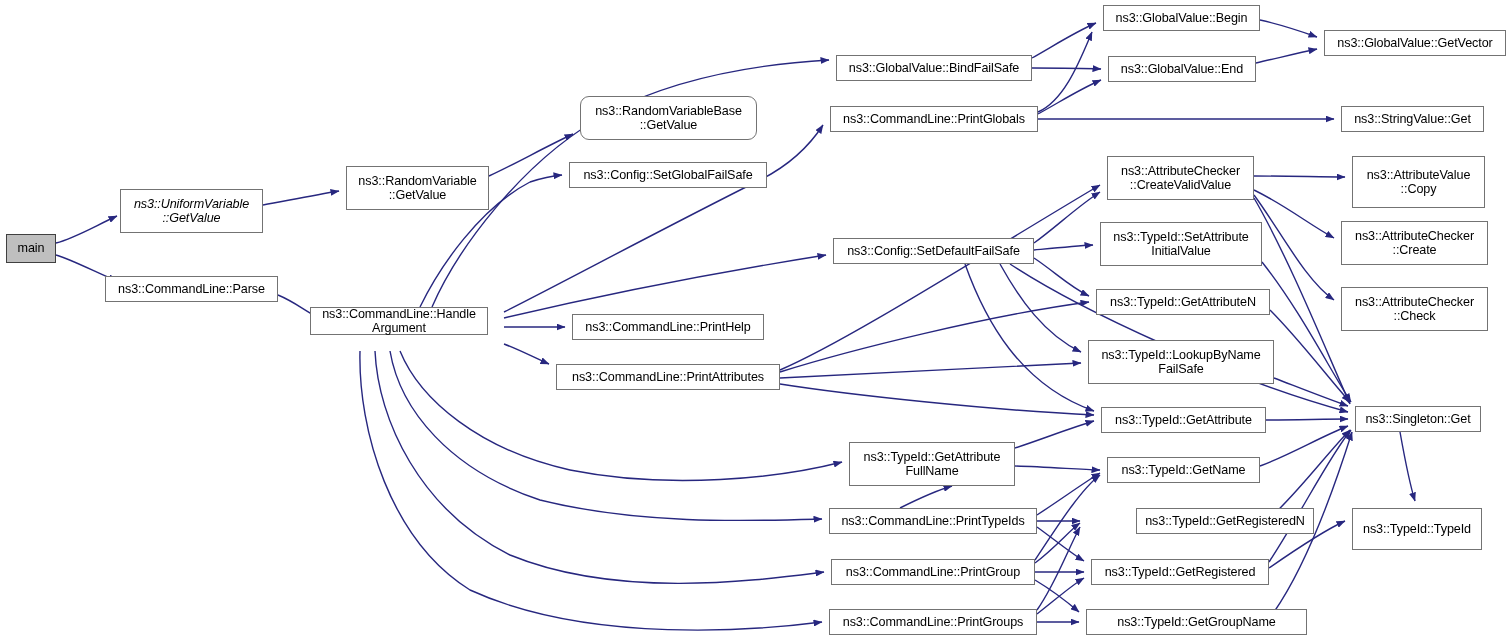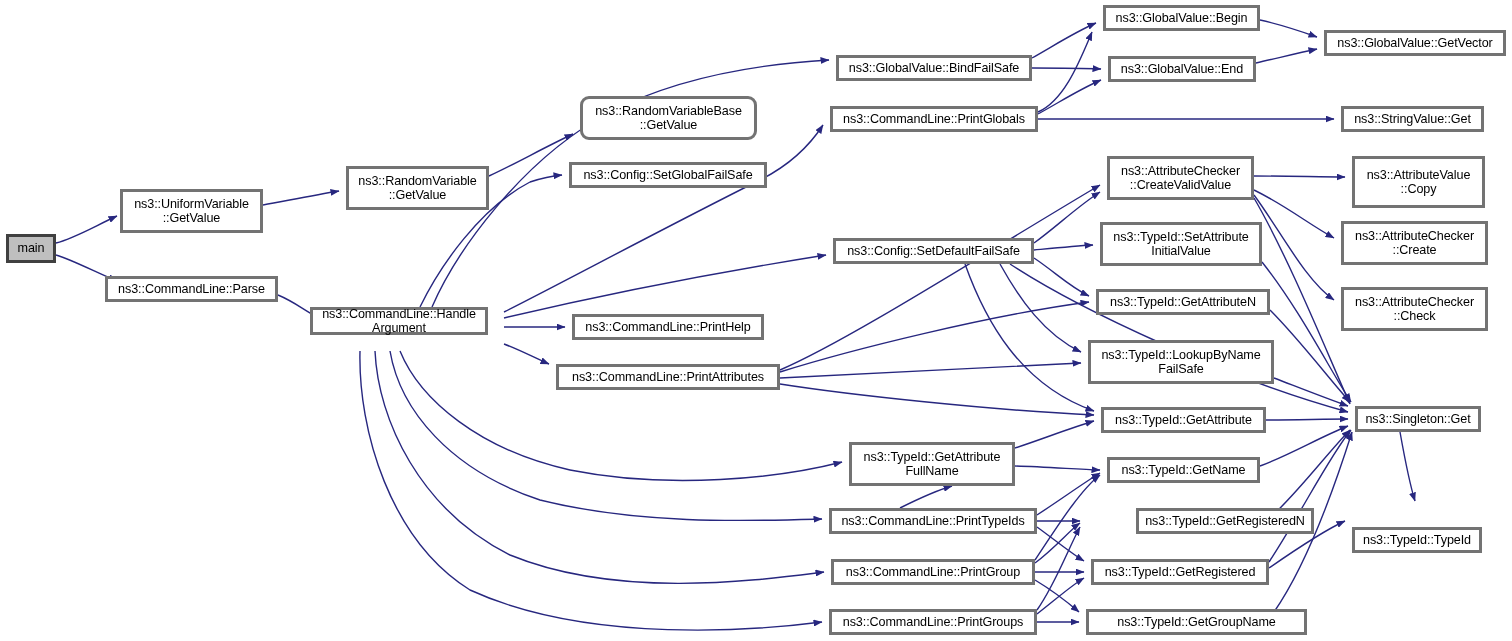--- a/index.html
+++ b/index.html
@@ -20,21 +20,21 @@
     position: absolute;
     left: 0;
     top: 0;
     width: 1512px;
     height: 641px;
     pointer-events: none;
   }
   .node {
     position: absolute;
     box-sizing: border-box;
-    border: 3px solid #737373;
+    border: 1px solid #737373;
     background: #ffffff;
     color: #000000;
     display: flex;
     align-items: center;
     justify-content: center;
     text-align: center;
     font-family: "Liberation Sans", sans-serif;
     font-size: 12.6px;
     line-height: 14.5px;
     letter-spacing: -0.1px;
@@ -113,21 +113,21 @@
         <path d="M1035,563 C1055,548 1070,530 1080,523" fill="none" stroke="#27277f" stroke-width="1.4" marker-end="url(#arrowhead)"></path>
         <path d="M1035,572 C1055,572 1072,572 1084,572" fill="none" stroke="#27277f" stroke-width="1.4" marker-end="url(#arrowhead)"></path>
         <path d="M1035,580 C1055,592 1072,606 1079,612" fill="none" stroke="#27277f" stroke-width="1.4" marker-end="url(#arrowhead)"></path>
         <path d="M1037,610 C1055,585 1070,545 1080,527" fill="none" stroke="#27277f" stroke-width="1.4" marker-end="url(#arrowhead)"></path>
         <path d="M1037,614 C1055,600 1072,585 1084,578" fill="none" stroke="#27277f" stroke-width="1.4" marker-end="url(#arrowhead)"></path>
         <path d="M1037,622 C1055,622 1070,622 1079,622" fill="none" stroke="#27277f" stroke-width="1.4" marker-end="url(#arrowhead)"></path>
       </g>
   </svg>
   <div id="nodes">
       <div class="node root" style="left: 6px; top: 234px; width: 50px; height: 29px;"><span>main</span></div>
-      <div class="node" style="left: 120px; top: 189px; width: 143px; height: 44px;"><span>ns3::UniformVariable
+      <div class="node" style="left: 120px; top: 189px; width: 143px; height: 44px; font-style: italic;"><span>ns3::UniformVariable
 ::GetValue</span></div>
       <div class="node" style="left: 105px; top: 276px; width: 173px; height: 26px;"><span>ns3::CommandLine::Parse</span></div>
       <div class="node" style="left: 346px; top: 166px; width: 143px; height: 44px;"><span>ns3::RandomVariable
 ::GetValue</span></div>
       <div class="node" style="left: 310px; top: 307px; width: 178px; height: 28px;"><span>ns3::CommandLine::Handle
 Argument</span></div>
       <div class="node" style="left: 580px; top: 96px; width: 177px; height: 44px; border-radius: 9px;"><span>ns3::RandomVariableBase
 ::GetValue</span></div>
       <div class="node" style="left: 569px; top: 162px; width: 198px; height: 26px;"><span>ns3::Config::SetGlobalFailSafe</span></div>
       <div class="node" style="left: 572px; top: 314px; width: 192px; height: 26px;"><span>ns3::CommandLine::PrintHelp</span></div>
@@ -156,15 +156,15 @@
 InitialValue</span></div>
       <div class="node" style="left: 1096px; top: 289px; width: 174px; height: 26px;"><span>ns3::TypeId::GetAttributeN</span></div>
       <div class="node" style="left: 1088px; top: 340px; width: 186px; height: 44px;"><span>ns3::TypeId::LookupByName
 FailSafe</span></div>
       <div class="node" style="left: 1101px; top: 407px; width: 165px; height: 26px;"><span>ns3::TypeId::GetAttribute</span></div>
       <div class="node" style="left: 1107px; top: 457px; width: 153px; height: 26px;"><span>ns3::TypeId::GetName</span></div>
       <div class="node" style="left: 1136px; top: 508px; width: 178px; height: 26px;"><span>ns3::TypeId::GetRegisteredN</span></div>
       <div class="node" style="left: 1091px; top: 559px; width: 178px; height: 26px;"><span>ns3::TypeId::GetRegistered</span></div>
       <div class="node" style="left: 1086px; top: 609px; width: 221px; height: 26px;"><span>ns3::TypeId::GetGroupName</span></div>
       <div class="node" style="left: 1355px; top: 406px; width: 126px; height: 26px;"><span>ns3::Singleton::Get</span></div>
-      <div class="node" style="left: 1352px; top: 527px; width: 130px; height: 26px;"><span>ns3::TypeId::TypeId</span></div>
+      <div class="node" style="left: 1352px; top: 508px; width: 130px; height: 42px;"><span>ns3::TypeId::TypeId</span></div>
     </div>
 </div>
 
 </body></html>

